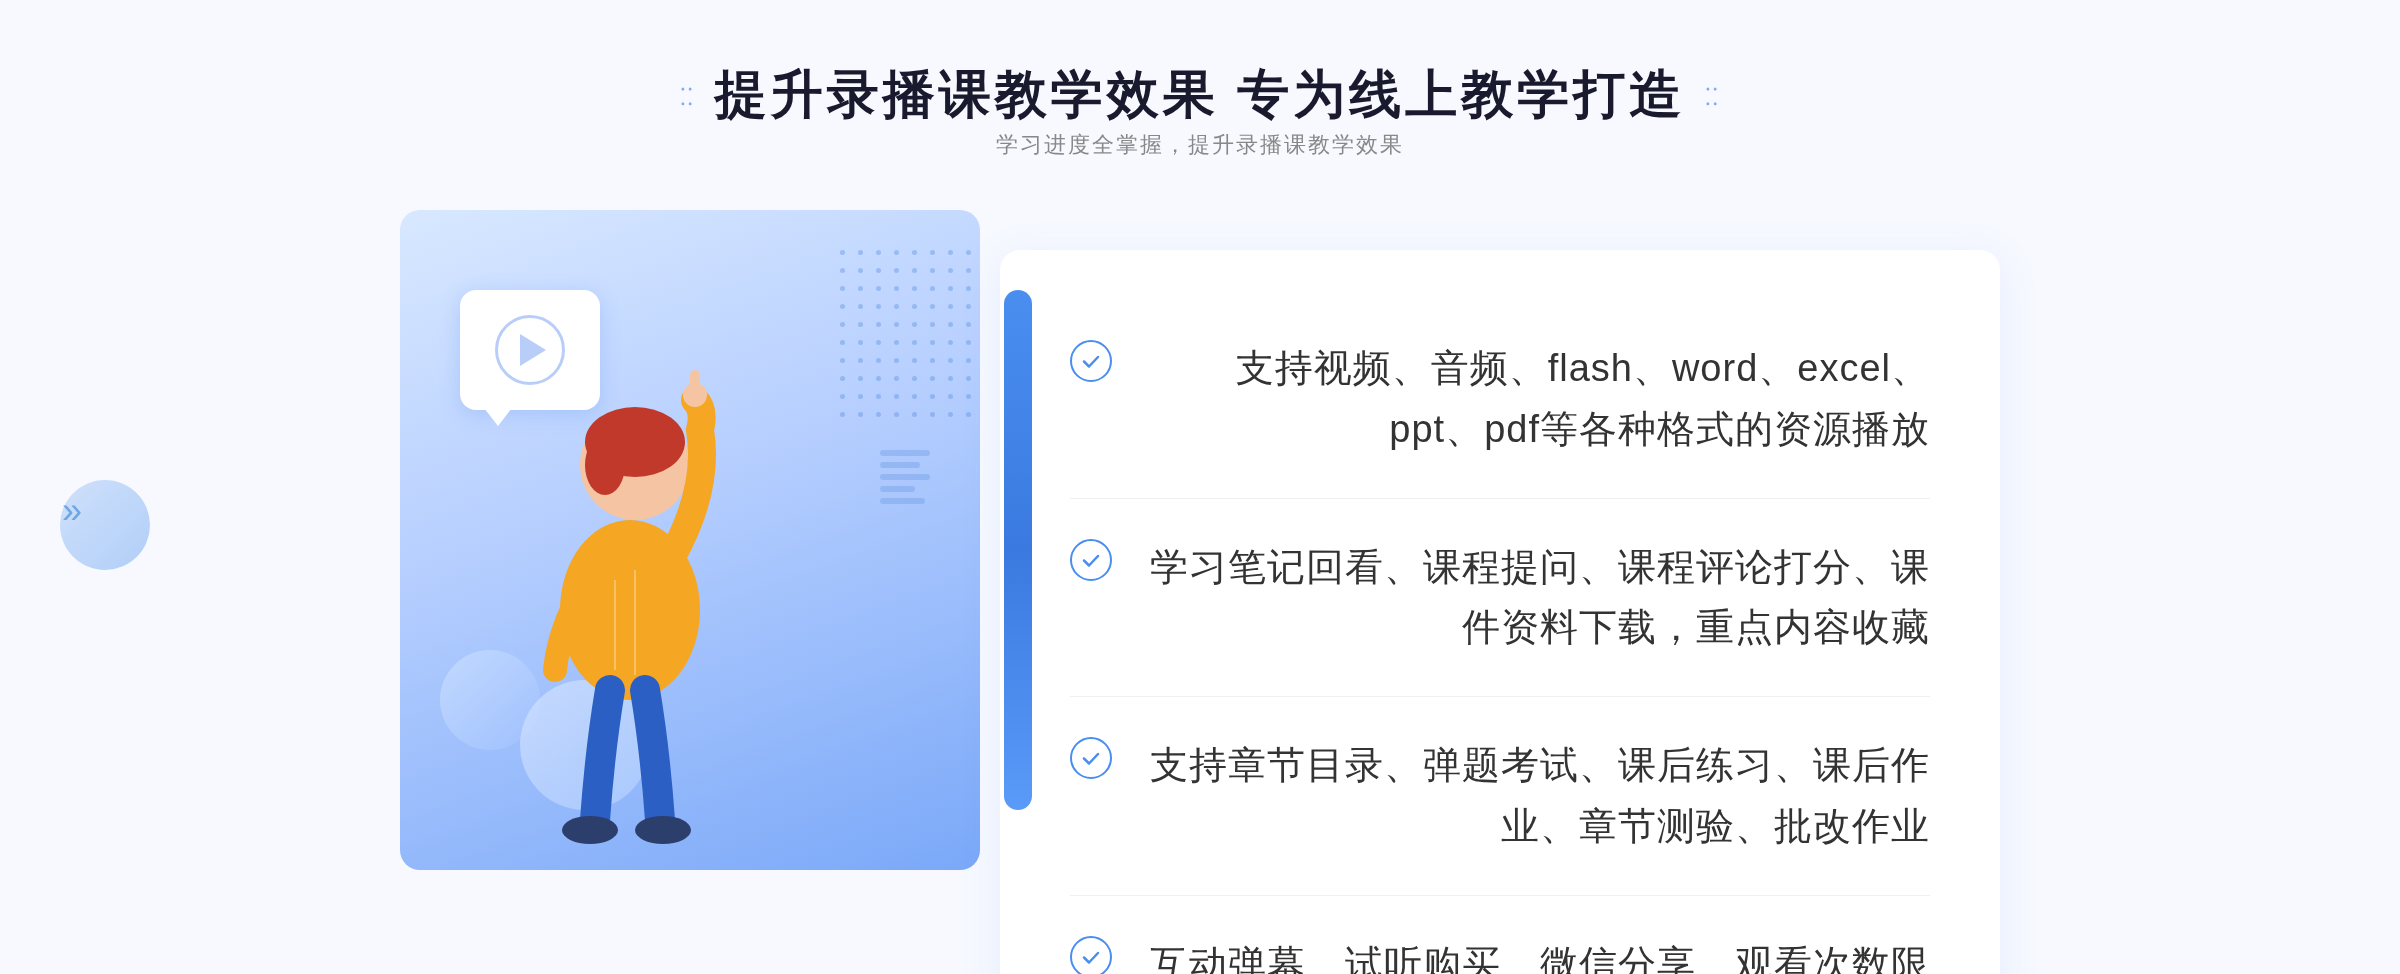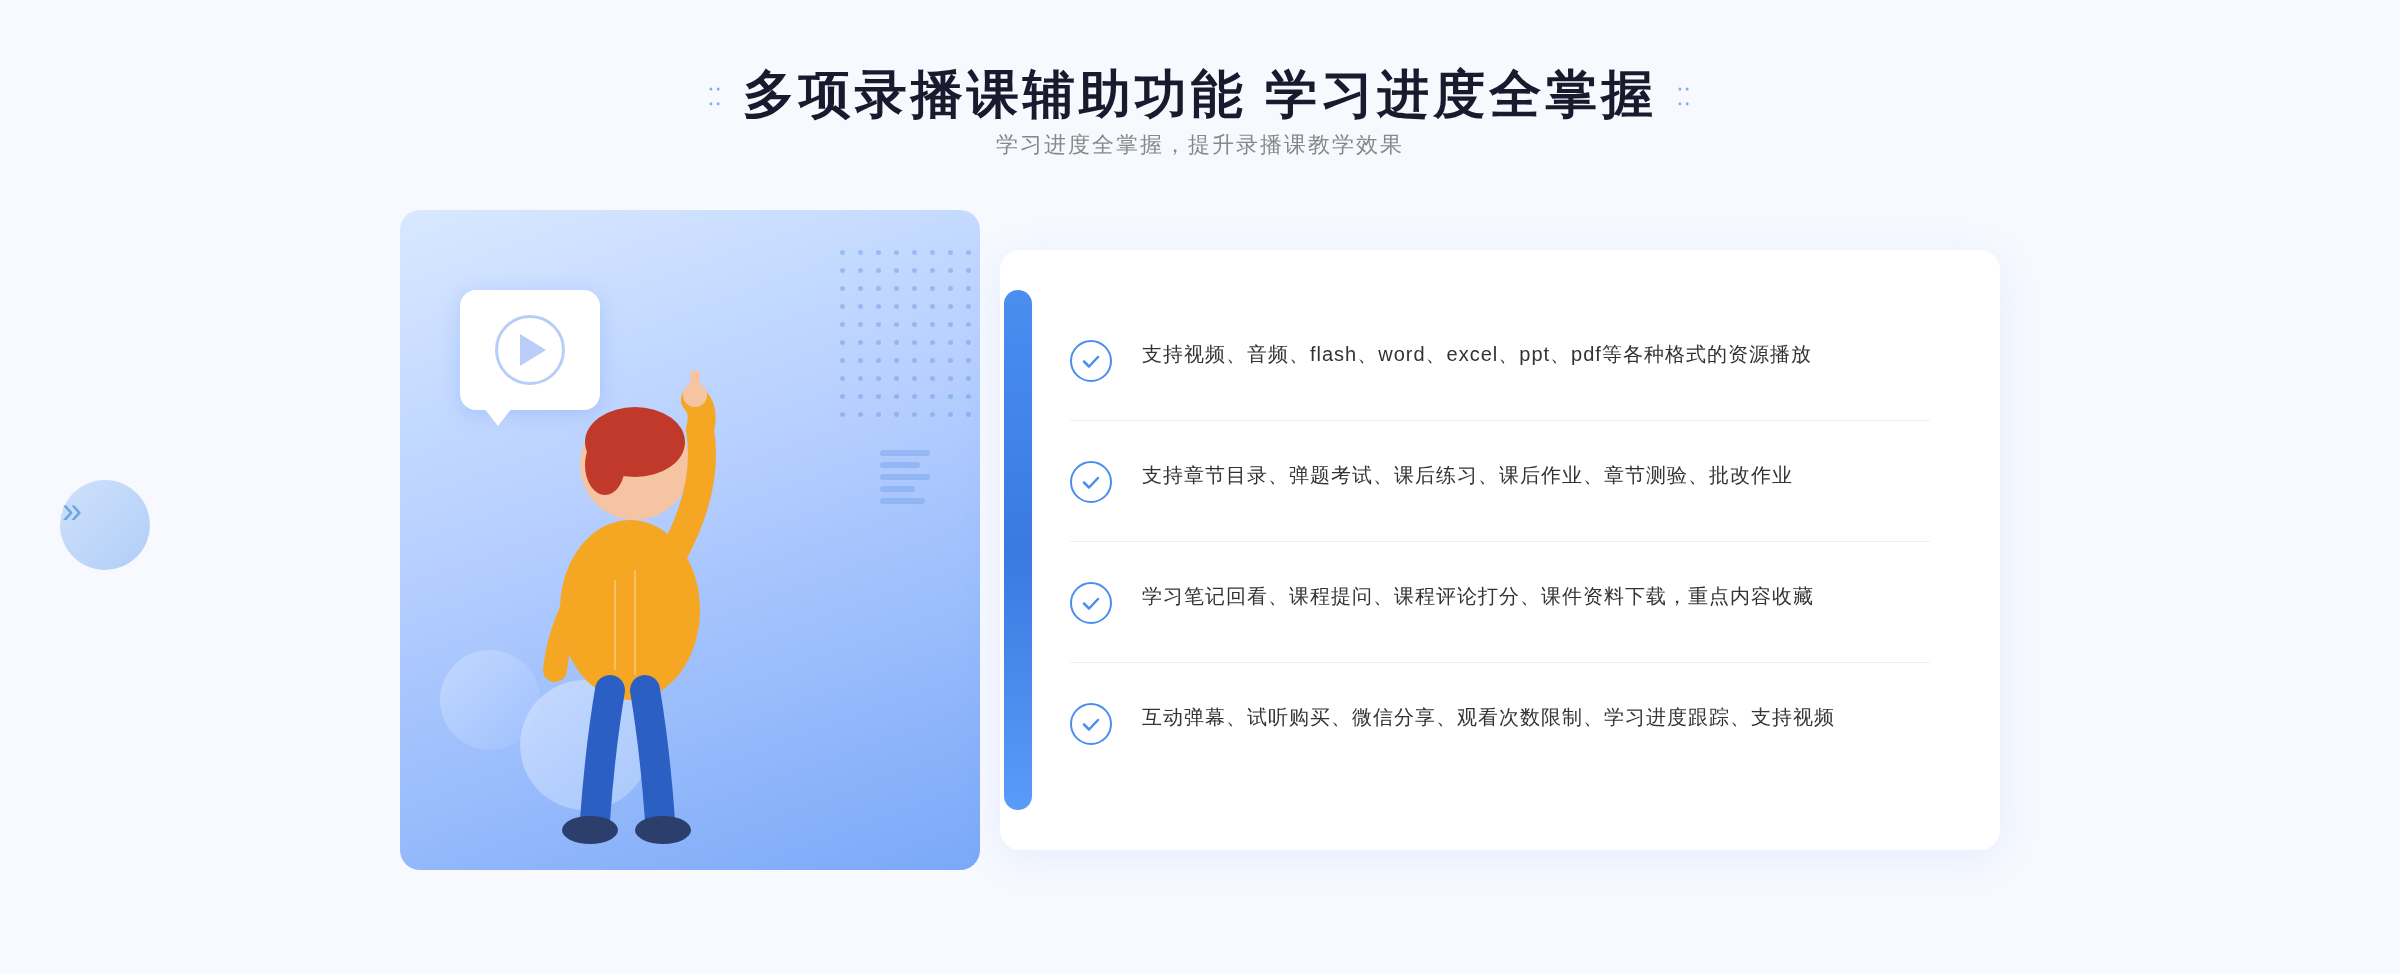--- a/index.html
+++ b/index.html
@@ -257,24 +257,25 @@
       height: 42px;
       border-radius: 50%;
       border: 2.5px solid #4a8ef0;
       display: flex;
       align-items: center;
       justify-content: center;
       position: relative;
     }
 
     .feature-text {
-      font-size: 20px;
+      font-size: 38px;
       color: #333333;
       line-height: 1.6;
       letter-spacing: 1px;
+      text-align: right;
     }
 
     
     .human-figure {
       position: absolute;
       bottom: 0;
       left: 80px;
       width: 300px;
       height: 580px;
       z-index: 6;
@@ -307,21 +308,21 @@
 
   </style>
 </head>
 <body>
 
 <div class="page-container">
 
   <div class="header-section">
     <div class="header-title-row">
       <span class="header-dots-icon">⁚⁚</span>
-      <h1 class="header-title">多项录播课辅助功能 学习进度全掌握</h1>
+      <h1 class="header-title">提升录播课教学效果 专为线上教学打造</h1>
       <span class="header-dots-icon">⁚⁚</span>
     </div>
     <p class="header-subtitle">学习进度全掌握，提升录播课教学效果</p>
   </div>
 
   <div class="main-content">
 
     <div class="illustration-card">
       <div class="illustration-bg">
 
@@ -474,32 +475,32 @@
       </div>
 
       <div class="feature-item">
         <div class="check-icon">
           <div class="check-circle">
             <svg width="24" height="24" viewBox="0 0 24 24" fill="none">
               <path d="M5 12.5L10 17.5L19 8" stroke="#4a8ef0" stroke-width="2.5" stroke-linecap="round" stroke-linejoin="round"></path>
             </svg>
           </div>
         </div>
-        <span class="feature-text">支持章节目录、弹题考试、课后练习、课后作业、章节测验、批改作业</span>
+        <span class="feature-text">学习笔记回看、课程提问、课程评论打分、课件资料下载，重点内容收藏</span>
       </div>
 
       <div class="feature-item">
         <div class="check-icon">
           <div class="check-circle">
             <svg width="24" height="24" viewBox="0 0 24 24" fill="none">
               <path d="M5 12.5L10 17.5L19 8" stroke="#4a8ef0" stroke-width="2.5" stroke-linecap="round" stroke-linejoin="round"></path>
             </svg>
           </div>
         </div>
-        <span class="feature-text">学习笔记回看、课程提问、课程评论打分、课件资料下载，重点内容收藏</span>
+        <span class="feature-text">支持章节目录、弹题考试、课后练习、课后作业、章节测验、批改作业</span>
       </div>
 
       <div class="feature-item">
         <div class="check-icon">
           <div class="check-circle">
             <svg width="24" height="24" viewBox="0 0 24 24" fill="none">
               <path d="M5 12.5L10 17.5L19 8" stroke="#4a8ef0" stroke-width="2.5" stroke-linecap="round" stroke-linejoin="round"></path>
             </svg>
           </div>
         </div>

